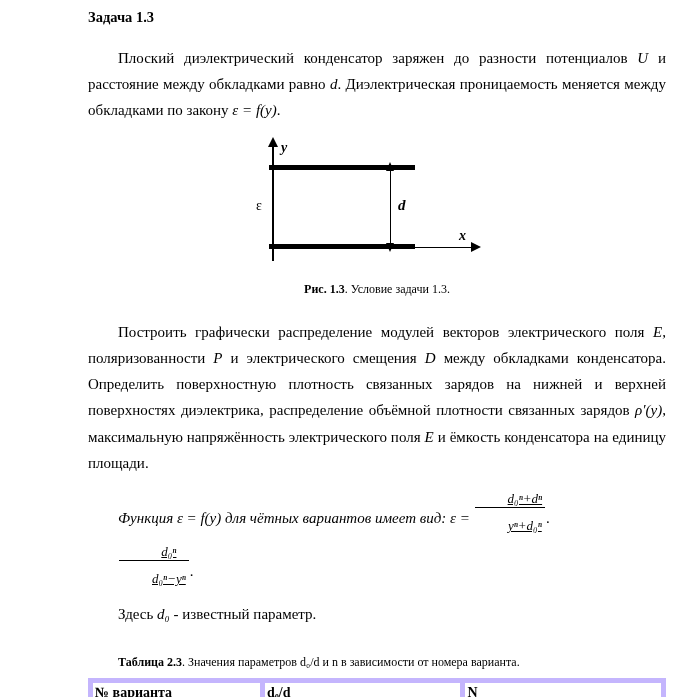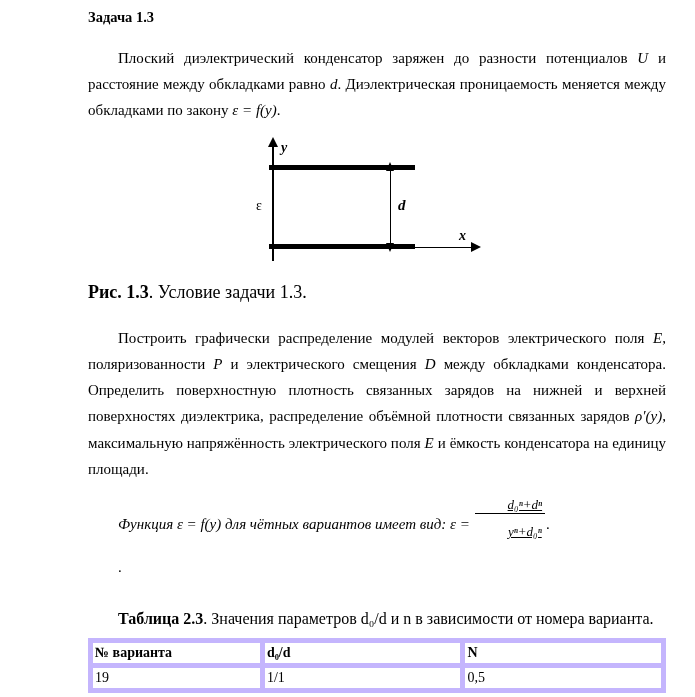--- a/index.html
+++ b/index.html
@@ -126,21 +126,22 @@
   .lbl {
     position: absolute;
     font-size: 14px;
   }
   .lbl-y { left: 193px; top: 0px; font-weight: bold; font-style: italic; font-size: 14px; }
   .lbl-x { left: 371px; top: 88px; font-weight: bold; font-style: italic; font-size: 14px; }
   .lbl-d { left: 310px; top: 57px; font-weight: bold; font-style: italic; font-size: 15px; }
   .lbl-eps { left: 168px; top: 58px; font-size: 14px; }
 
   .fig-caption {
-    font-size: 18px;
+    text-align: center;
+    font-size: 12px;
     margin-top: 2px;
   }
   .fig-caption b { font-weight: bold; }
 
   .gap-big { height: 22px; }
   .gap-mid { height: 14px; }
 
   .fn-line {
     font-size: 15px;
     text-indent: 30px;
@@ -154,21 +155,21 @@
     font-style: italic;
     line-height: 1.15;
     font-size: 13px;
     margin: 0 1px;
     text-decoration: underline;
   }
   .frac .num { display: block; padding: 0 3px; }
   .frac .den { display: block; border-top: 1px solid #000; padding: 11px 3px; }
 
   .table-caption {
-    font-size: 16px;
+    font-size: 12px;
     text-indent: 30px;
     margin: 0;
     line-height: 1.6;
   }
   .table-caption b { font-weight: bold; }
 
   table.params {
     border-collapse: collapse;
     width: 578px;
     margin-top: 6px;
@@ -218,22 +219,23 @@
     <div class="fig-caption"><b>Рис. 1.3</b><span>. Условие задачи 1.3.</span></div>
 
     <div class="gap-big"></div>
 
     <p class="just indent"><span>Построить графически распределение модулей векторов электрического поля </span><span class="mathvar">E</span><span>, поляризованности </span><span class="mathvar">P</span><span> и электрического смещения </span><span class="mathvar">D</span><span> между обкладками конденсатора. Определить поверхностную плотность связанных зарядов на нижней и верхней поверхностях диэлектрика, распределение объёмной плотности связанных зарядов </span><span class="it">ρ′(y)</span><span>, максимальную напряжённость электрического поля </span><span class="mathvar">E</span><span> и ёмкость конденсатора на единицу площади.</span></p>
 
     <div class="gap-mid"></div>
 
     <p class="fn-line"><span class="it">Функция ε = f(y) для чётных вариантов имеет вид: ε = </span><span class="frac"><span class="num">d₀ⁿ+dⁿ</span><span class="den">yⁿ+d₀ⁿ</span></span><span>.</span></p>
 
-    <p class="fn-line"><span>.</span></p>
-
+    <p class="fn-line"><span class="frac"><span class="num">d₀ⁿ</span><span class="den">d₀ⁿ−yⁿ</span></span><span>.</span></p>
+
+    <p class="fn-line"><span>Здесь </span><span class="it">d₀</span><span> - известный параметр.</span></p>
 
     <div class="gap-big"></div>
 
     <p class="table-caption"><b>Таблица 2.3</b><span>. Значения параметров d₀/d и n в зависимости от номера варианта.</span></p>
 
     <table class="params">
       <thead>
         <tr>
           <th class="c0">№ варианта</th>
           <th class="c1">d₀/d</th>

